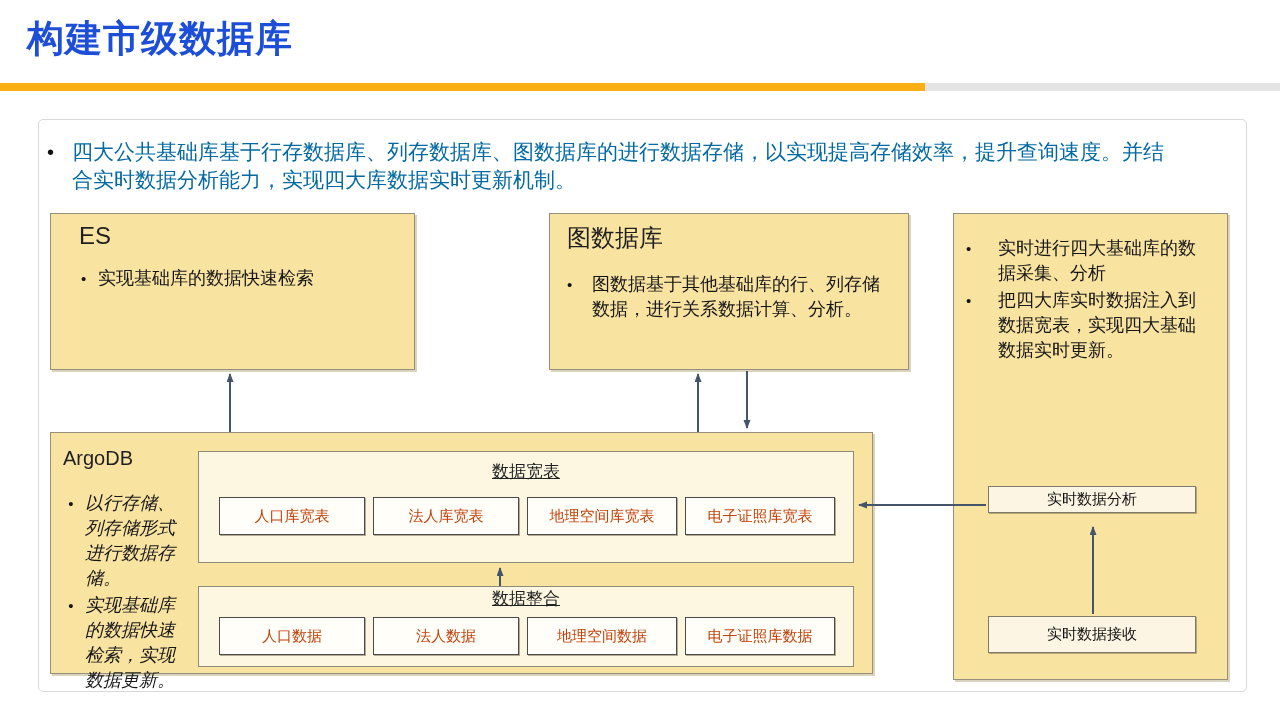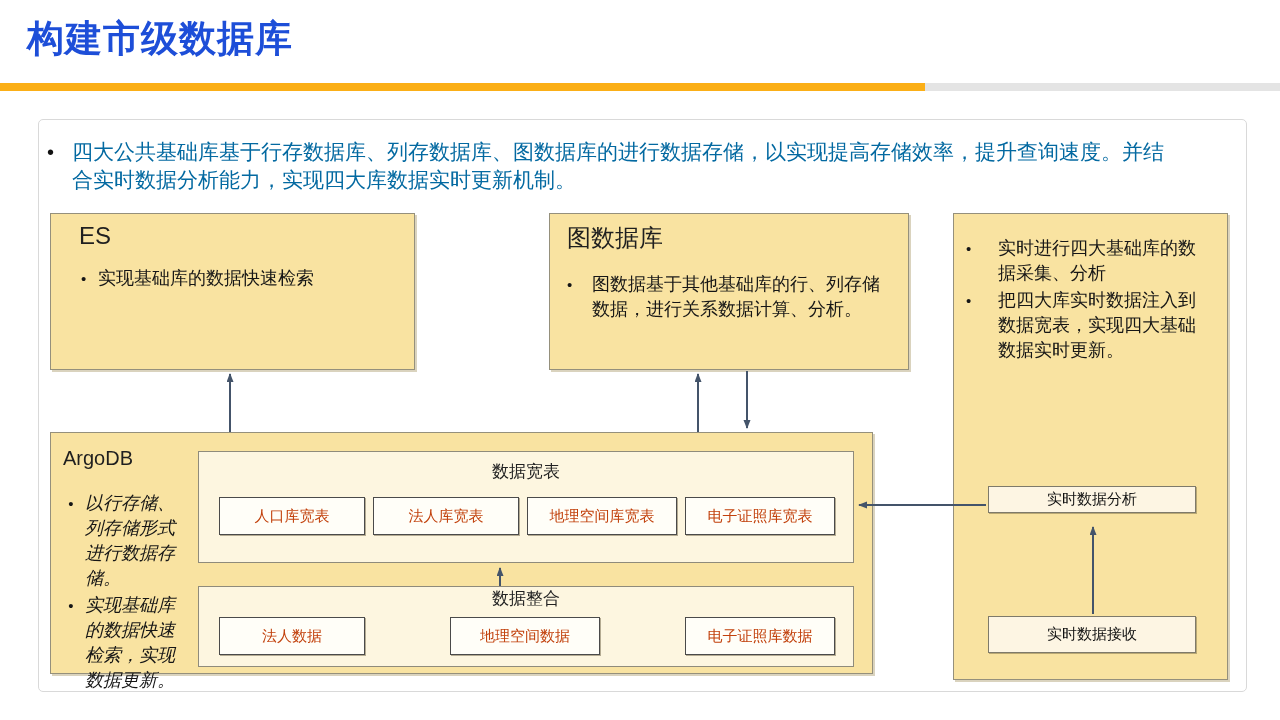--- a/index.html
+++ b/index.html
@@ -49,21 +49,21 @@
   
   #box-argodb { left:50px; top:432px; width:823px; height:242px; padding:14px 0 0 12px; }
   #box-argodb .btitle { font-size:20px; }
   #box-argodb .bullets { position:absolute; left:6px; top:56px; width:140px; }
   #box-argodb .bullet { margin-top:2px; }
   #box-argodb .bullet .dot { width:28px; text-align:center; }
   #box-argodb .bullet .txt { width:100px;font-style:italic; }
 
   
   .cream { position:absolute; background:#FDF6E0; border:1px solid #8F8B7B; }
-  .cream .chead { text-align:center; font-size:17px; color:#222; }
+  .cream .chead { text-align:center; font-size:17px; color:#222;text-decoration:underline; }
   .chiprow { position:absolute; left:20px; right:18px; display:flex; justify-content:space-between; }
   .chip { width:146px; height:38px; background:#FFFEF8; border:1px solid #4A4A4A;
           box-shadow:1px 1px 0 rgba(90,80,50,0.45);
           display:flex; align-items:center; justify-content:center; font-size:15px; color:#c2410c; }
   .chip.wide { width:150px; }
 
   #wide-table { left:147px; top:18px; width:656px; height:112px; }
   #wide-table .chead { margin-top:8px; }
   #wide-table .chiprow { top:45px; }
   #integration { left:147px; top:153px; width:656px; height:81px; }
@@ -144,20 +144,21 @@
         <div class="chip">人口库宽表</div>
         <div class="chip">法人库宽表</div>
         <div class="chip wide">地理空间库宽表</div>
         <div class="chip wide">电子证照库宽表</div>
       </div>
     </div>
 
     <div class="cream" id="integration">
       <div class="chead">数据整合</div>
       <div class="chiprow">
+        <div class="chip">人口数据</div>
         <div class="chip">法人数据</div>
         <div class="chip wide">地理空间数据</div>
         <div class="chip wide">电子证照库数据</div>
       </div>
     </div>
   </div>
 
   <svg id="arrows" viewBox="0 0 1280 720">
     <defs>
       <marker id="ah" markerWidth="10" markerHeight="8" refX="8" refY="3.5" orient="auto" markerUnits="userSpaceOnUse">

